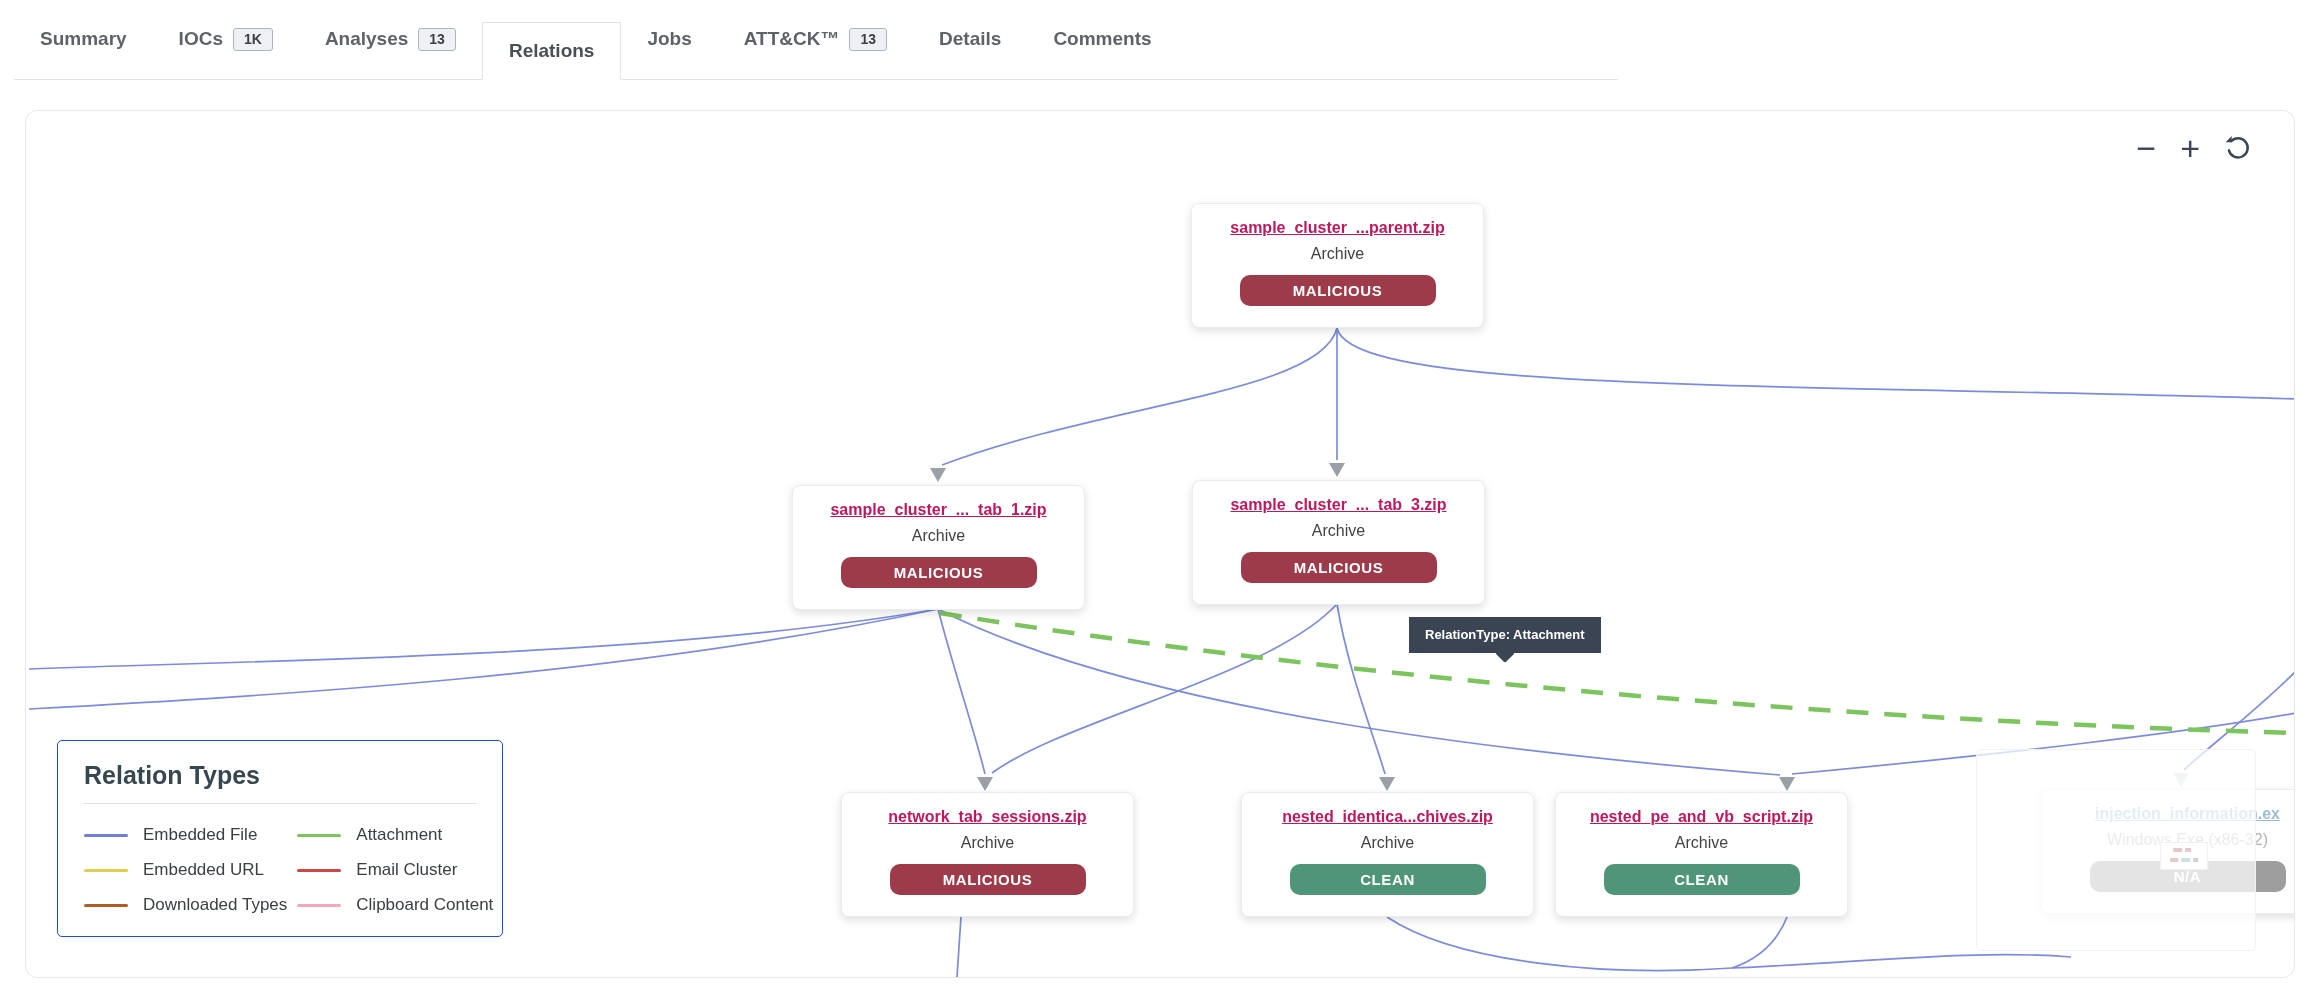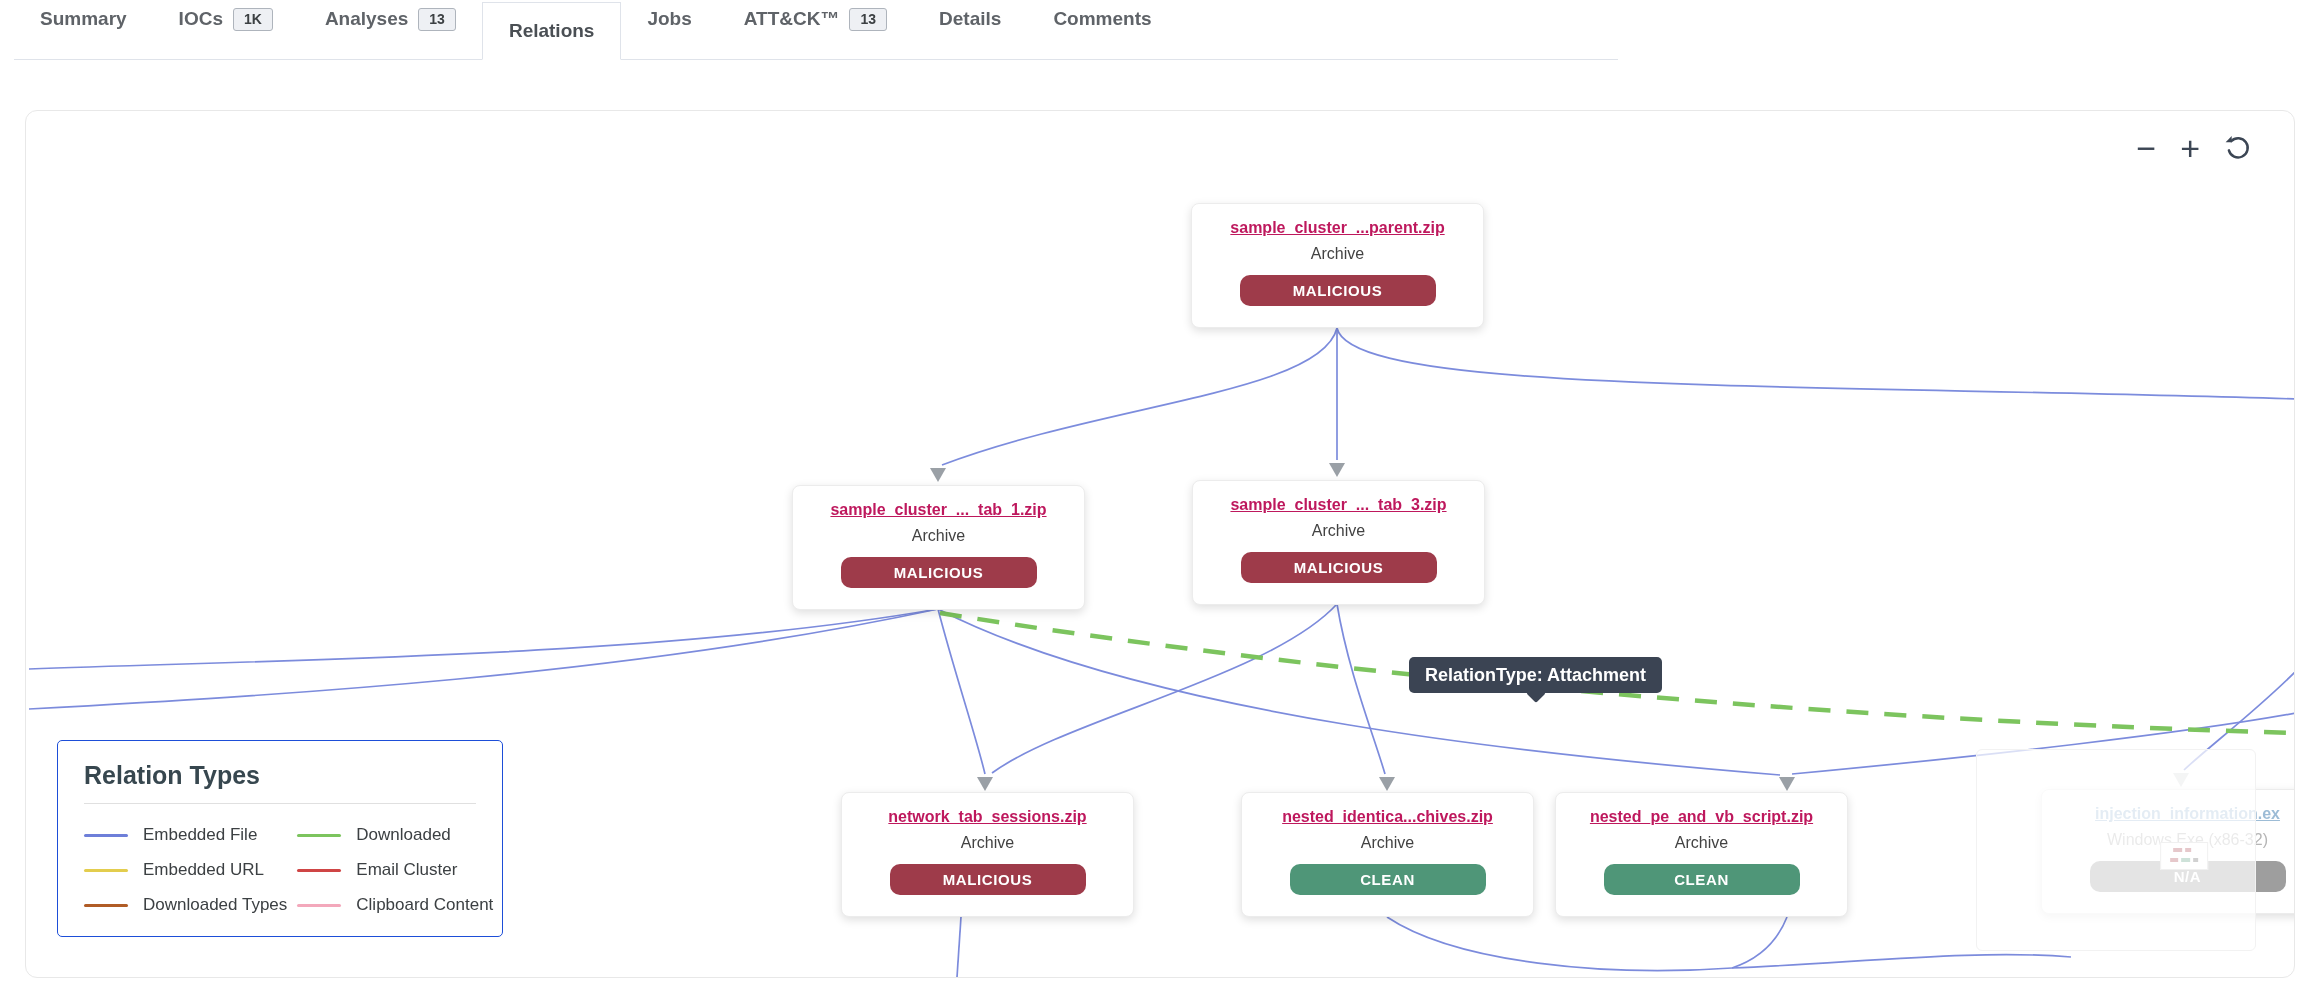--- a/index.html
+++ b/index.html
@@ -1,20 +1,20 @@
 <!DOCTYPE html>
 <html><head>
 <meta charset="utf-8">
 <style>
   * { box-sizing: border-box; margin: 0; padding: 0; }
   html,body { width: 2318px; height: 1000px; background:#fff; font-family:"Liberation Sans", sans-serif; overflow:hidden; }
 
   
   .tabbar { position:absolute; left:0; top:0; width:2318px; height:80px; background:#fff; }
-  .tabs { display:flex; align-items:flex-end; height:60px; margin-left:14px; width:fit-content; padding-right:440px; border-bottom:1px solid #dfe3ea; }
+  .tabs { display:flex; align-items:flex-end; height:80px; margin-left:14px; width:fit-content; padding-right:440px; border-bottom:1px solid #dfe3ea; }
   .tab { height:80px; display:flex; align-items:center; padding:0 26px; font-size:19px; font-weight:700; color:#5f6368; cursor:pointer; white-space:nowrap; }
   .tab.active { height:58px; border:1px solid #dfe3ea; border-bottom:1px solid #fff; background:#fff; margin-bottom:-1px; color:#4a4f54; }
   .tab-badge { margin-left:10px; font-size:14px; font-weight:700; color:#3c4043; background:#eef0f4; border:1px solid #aeb4bc; border-radius:3px; padding:2px 10px; line-height:17px; }
 
   
   .panel { position:absolute; left:25px; top:110px; width:2270px; height:868px; background:#fff; border:1px solid #e8e8e8; border-radius:12px; overflow:hidden; }
 
   .zoom-controls { position:absolute; top:22px; right:42px; display:flex; align-items:center; gap:24px; z-index:20; }
   .zoom-btn { font-size:34px; font-weight:400; color:#3c4654; line-height:30px; cursor:pointer; user-select:none; }
   .refresh-btn { cursor:pointer; display:flex; align-items:center; }
@@ -30,22 +30,22 @@
                 color:#fff; font-size:15px; font-weight:700; letter-spacing:0.6px; }
 
   .node.faded .node-link { color:#9dbcd6; }
   .node.faded .node-type { color:#b5b5b5; }
   .hover-overlay { position:absolute; left:1950px; top:638px; width:280px; height:202px;
                    background:rgba(255,255,255,0.72); border:1px solid #f2f2f2; border-radius:6px; z-index:5; }
   .gene-box { position:absolute; left:50%; top:52px; transform:translateX(-58%); width:48px; height:28px;
               background:#fff; border:1px solid #c9c9c9; z-index:4; }
 
   
-  .edge-tooltip { position:absolute; left:1383px; top:546px; height:36px; line-height:36px; padding:0 16px;
-                  background:#3b4453; color:#fff; font-size:18px; font-weight:700; border-radius:5px; z-index:10; white-space:nowrap; }
+  .edge-tooltip { position:absolute; left:1383px; top:506px; height:36px; line-height:36px; padding:0 16px;
+                  background:#3b4453; color:#fff; font-size:13px; font-weight:700; border-radius:0; z-index:10; white-space:nowrap; }
   .edge-tooltip::after { content:""; position:absolute; left:50%; bottom:-7px; transform:translateX(-50%) rotate(45deg);
                   width:14px; height:14px; background:#3b4453; border-radius:2px; }
 
   
   .legend { position:absolute; left:31px; top:629px; width:446px; height:197px; background:#fff;
             border:1px solid #1d4ed8; border-radius:5px; padding:20px 26px; z-index:6; }
   .legend-title { font-size:25px; font-weight:700; color:#37474f; }
   .legend-divider { height:1px; background:#e0e0e0; margin-top:13px; }
   .legend-grid { margin-top:18px; display:grid; grid-template-rows:repeat(3, 26px); grid-auto-flow:column; row-gap:9px; column-gap:10px; }
   .legend-item { display:flex; align-items:center; }
@@ -195,21 +195,21 @@
       <div class="legend-item">
         <span class="legend-swatch" style="background: rgb(227, 205, 78);"></span>
         <span class="legend-label">Embedded URL</span>
       </div>
       <div class="legend-item">
         <span class="legend-swatch" style="background: rgb(176, 92, 38);"></span>
         <span class="legend-label">Downloaded Types</span>
       </div>
       <div class="legend-item">
         <span class="legend-swatch" style="background: rgb(124, 196, 94);"></span>
-        <span class="legend-label">Downloaded</span>
+        <span class="legend-label">Attachment</span>
       </div>
       <div class="legend-item">
         <span class="legend-swatch" style="background: rgb(207, 69, 69);"></span>
         <span class="legend-label">Email Cluster</span>
       </div>
       <div class="legend-item">
         <span class="legend-swatch" style="background: rgb(243, 168, 187);"></span>
         <span class="legend-label">Clipboard Content</span>
       </div>
     </div>

